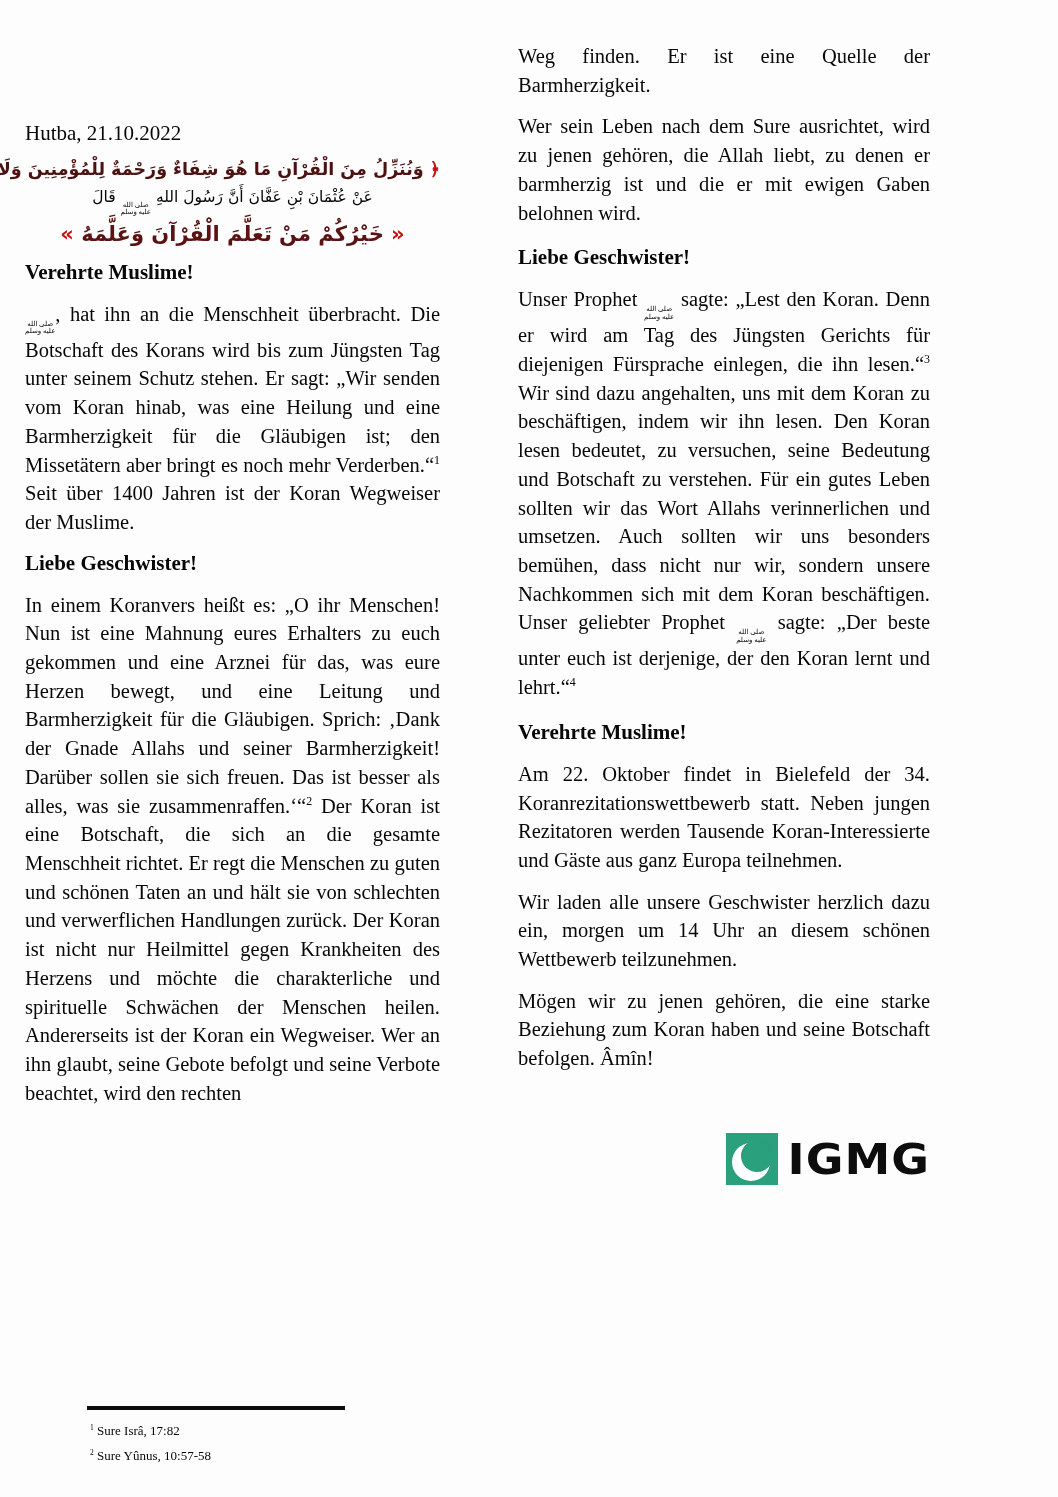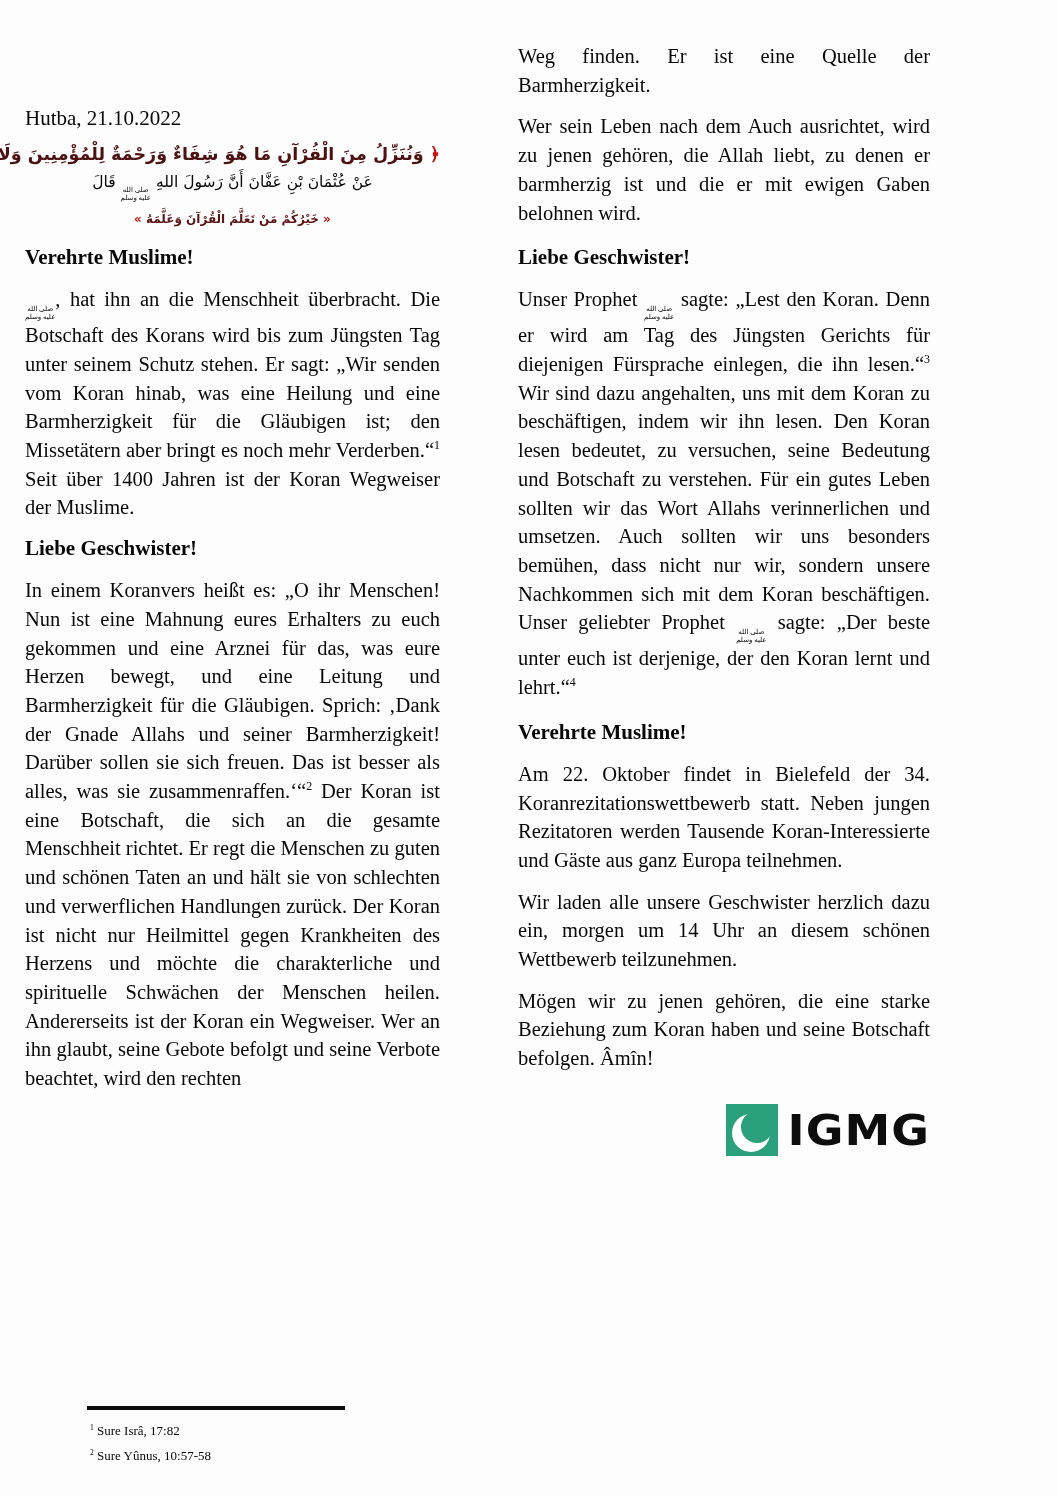--- a/index.html
+++ b/index.html
@@ -24,29 +24,29 @@
   .body{font-size:20.5px;line-height:28.7px;text-align:justify;margin:0 0 13px 0;}
   .sect{font-size:21px;line-height:26px;font-weight:bold;margin:4px 0 15px 0;}
   .b{font-weight:normal;}
   .red{color:var(--accent-red);}
   sup{font-size:0.58em;line-height:0;vertical-align:super;}
   
   .arabic{direction:rtl;text-align:center;font-family:"DejaVu Sans",sans-serif;margin:2px 0 10px 0;}
   .ar-line{white-space:nowrap;}
   .ar-verse{font-size:17.5px;font-weight:bold;line-height:29px;color:var(--verse);}
   .ar-narrator{font-size:15.5px;line-height:27px;color:var(--ink);}
-  .ar-hadith{font-size:12px;font-weight:bold;line-height:30px;color:var(--hadith);margin-top:2px;}
+  .ar-hadith{font-size:21px;font-weight:bold;line-height:30px;color:var(--hadith);margin-top:2px;}
   
   .saw-mark{
     display:inline-flex;flex-direction:column;align-items:center;
     font-family:Liberation Serif, serif;font-size:7px;line-height:1.08;
     vertical-align:-5px;direction:rtl;font-weight:normal;color:inherit;
   }
   
-  .logo{display:flex;align-items:center;gap:10px;align-self:flex-end;margin-top:18px;margin-right:0;}
+  .logo{display:flex;align-items:center;gap:10px;align-self:flex-end;margin-top:47px;margin-right:0;}
   .logo-box{width:52px;height:52px;display:inline-block;}
   .logo-text{
     font-family:"DejaVu Sans",sans-serif;font-weight:900;font-size:46px;
     letter-spacing:1px;color:#0d0d0d;transform:scaleY(0.92);line-height:52px;
   }
   
   .fn-sep{position:absolute;left:87px;top:1406px;width:258px;height:4px;background:#0d0d0d;}
   .fn-block{position:absolute;top:1418px;font-size:13px;line-height:25px;}
   .fn-left{left:90px;}
   .fn-right{left:589px;}
@@ -75,21 +75,21 @@
             <span>صلى الله</span>
             <span>عليه وسلم</span>
           </span><span>, hat ihn an die Menschheit überbracht. Die Botschaft des Korans wird bis zum Jüngsten Tag unter seinem Schutz stehen. Er sagt: </span><span class="b">„Wir senden vom Koran hinab, was eine Heilung und eine Barmherzigkeit für die Gläubigen ist; den Missetätern aber bringt es noch mehr Verderben.“</span><sup class="b">1</sup><span> Seit über 1400 Jahren ist der Koran Wegweiser der Muslime.</span></p>
 
       <h2 class="sect">Liebe Geschwister!</h2>
       <p class="body"><span>In einem Koranvers heißt es: </span><span class="b">„O ihr Menschen! Nun ist eine Mahnung eures Erhalters zu euch gekommen und eine Arznei für das, was eure Herzen bewegt, und eine Leitung und Barmherzigkeit für die Gläubigen. Sprich: ‚Dank der Gnade Allahs und seiner Barmherzigkeit! Darüber sollen sie sich freuen. Das ist besser als alles, was sie zusammenraffen.‘“</span><sup class="b">2</sup><span> Der Koran ist eine Botschaft, die sich an die gesamte Menschheit richtet. Er regt die Menschen zu guten und schönen Taten an und hält sie von schlechten und verwerflichen Handlungen zurück. Der Koran ist nicht nur Heilmittel gegen Krankheiten des Herzens und möchte die charakterliche und spirituelle Schwächen der Menschen heilen. Andererseits ist der Koran ein Wegweiser. Wer an ihn glaubt, seine Gebote befolgt und seine Verbote beachtet, wird den rechten</span></p>
     </div>
 
     <div class="col-right">
       <p class="body"><span>Weg finden. Er ist eine Quelle der Barmherzigkeit.</span></p>
-      <p class="body"><span>Wer sein Leben nach dem Auch ausrichtet, wird zu jenen gehören, die Allah liebt, zu denen er barmherzig ist und die er mit ewigen Gaben belohnen wird.</span></p>
+      <p class="body"><span>Wer sein Leben nach dem Sure ausrichtet, wird zu jenen gehören, die Allah liebt, zu denen er barmherzig ist und die er mit ewigen Gaben belohnen wird.</span></p>
 
       <h2 class="sect">Liebe Geschwister!</h2>
       <p class="body"><span>Unser Prophet </span><span class="saw-mark">
             <span>صلى الله</span>
             <span>عليه وسلم</span>
           </span><span> sagte: </span><span class="b">„Lest den Koran. Denn er wird am Tag des Jüngsten Gerichts für diejenigen Fürsprache einlegen, die ihn lesen.“</span><sup class="b">3</sup><span> Wir sind dazu angehalten, uns mit dem Koran zu beschäftigen, indem wir ihn lesen. Den Koran lesen bedeutet, zu versuchen, seine Bedeutung und Botschaft zu verstehen. Für ein gutes Leben sollten wir das Wort Allahs verinnerlichen und umsetzen. Auch sollten wir uns besonders bemühen, dass nicht nur wir, sondern unsere Nachkommen sich mit dem Koran beschäftigen. Unser geliebter Prophet </span><span class="saw-mark">
             <span>صلى الله</span>
             <span>عليه وسلم</span>
           </span><span> sagte: </span><span class="b">„Der beste unter euch ist derjenige, der den Koran lernt und lehrt.“</span><sup class="b">4</sup></p>
 

